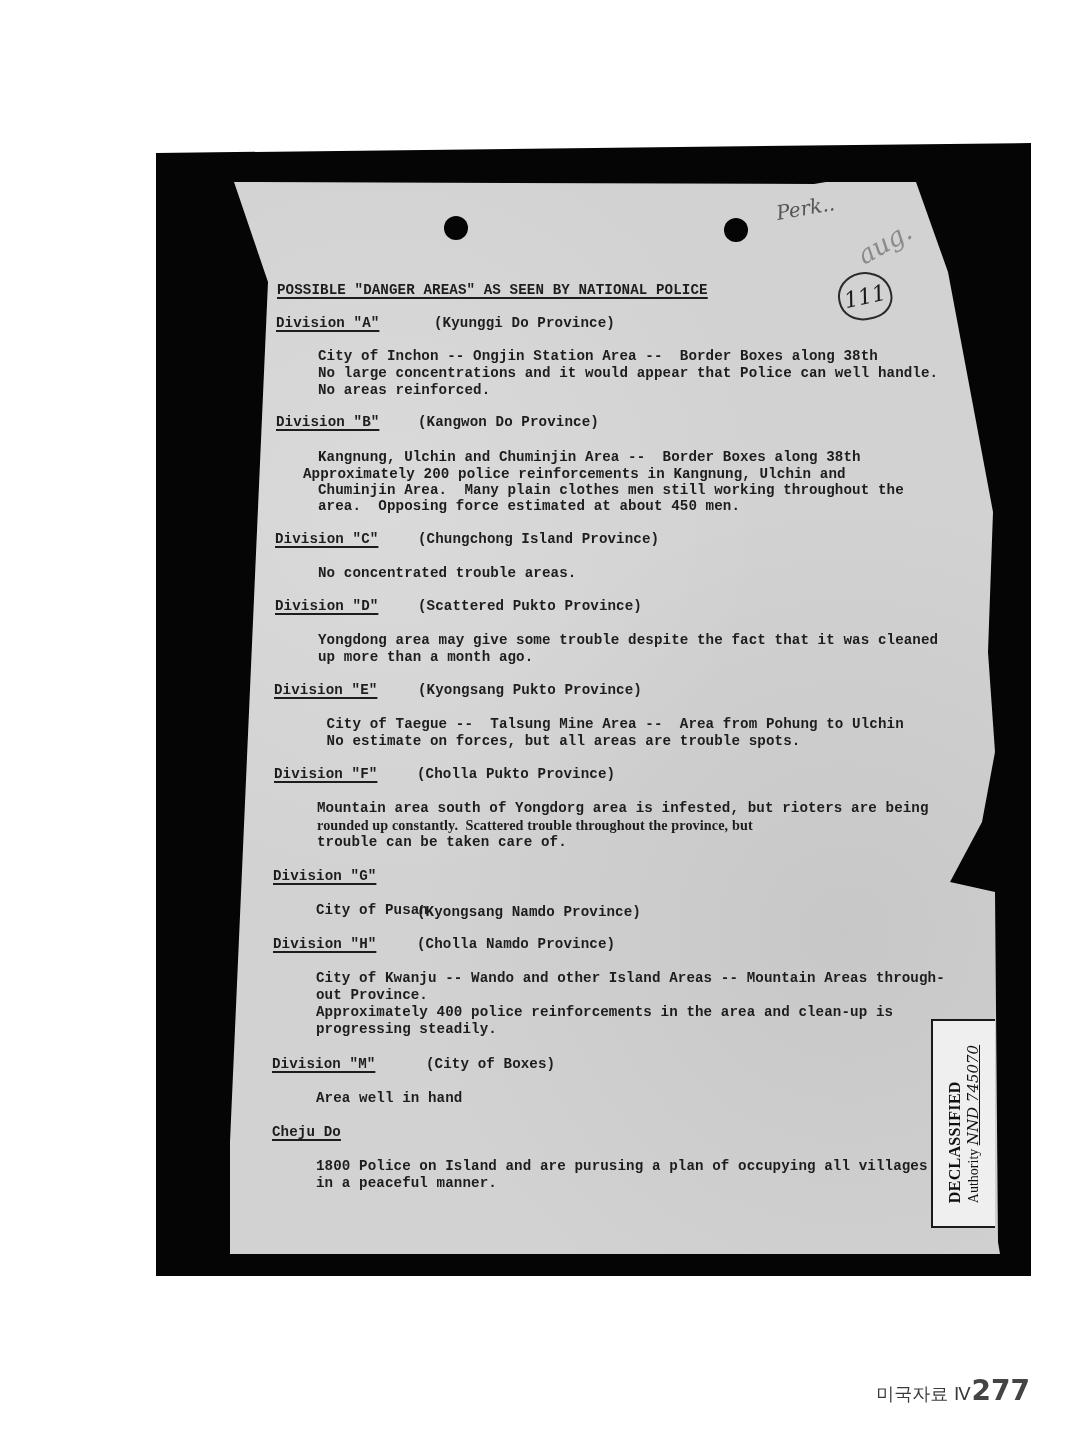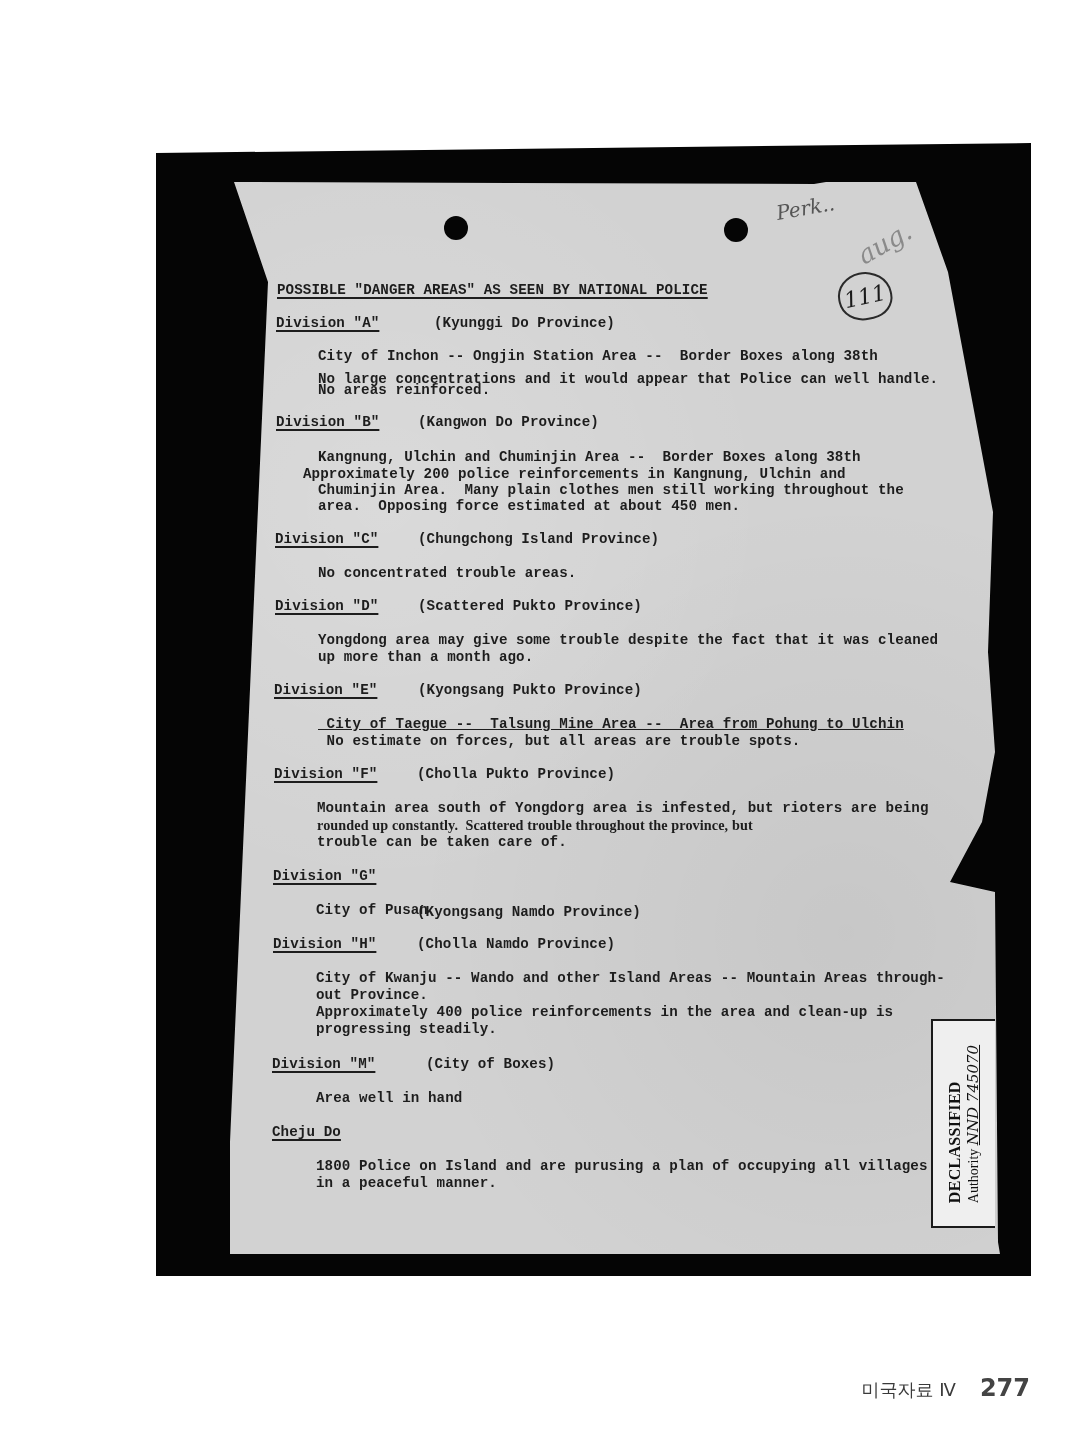--- a/index.html
+++ b/index.html
@@ -42,24 +42,24 @@
   }
   .stamp-inner {
     position:absolute; left:50%; top:50%; transform:translate(-50%,-50%) rotate(-90deg);
     white-space:nowrap; text-align:left; font-family:"Liberation Serif", serif; color:#111;
   }
   .stamp-title { font-weight:bold; font-size:16px; letter-spacing:0.3px; display:block; }
   .stamp-auth { font-size:14px; display:block; }
   .stamp-auth .num { font-family:"DejaVu Serif", serif; font-style:italic; text-decoration:underline; font-size:15px; }
   .footer {
     position:absolute; right:50px; top:1374px; font-family:"DejaVu Sans", sans-serif; color:#333;
-    display:flex; align-items:baseline; gap:24px;
+    display:flex; align-items:baseline; gap:1px;
   }
   .footer .book { font-size:18px; color:#3a3a3a; }
-  .footer .page { font-size:24px; font-weight:bold; color:#444; }
+  .footer .page { font-size:28px; font-weight:bold; color:#444; }
 </style>
 </head>
 <body>
 
 <div class="scan"></div>
 
 <div class="paper"></div>
 
 <div class="punch" style="left:444px; top:216px;"></div>
 <div class="punch" style="left:724px; top:218px;"></div>
@@ -68,42 +68,42 @@
 <div class="hand" style="left:856px; top:228px; font-size:26px; color:#8a8a8a; transform:rotate(-30deg);">aug.</div>
 <div class="circle-note">
     <span>111</span>
   </div>
 
 <div class="doc-text u" style="left:277px; top:282px;">POSSIBLE "DANGER AREAS" AS SEEN BY NATIONAL POLICE</div>
 
 <div class="doc-text u" style="left:276px; top:315px;">Division "A"</div>
 <div class="doc-text" style="left:418px; top:315px;margin-left:16px;">(Kyunggi Do Province)</div>
 <div class="doc-text" style="left:318px; top:348px;">City of Inchon -- Ongjin Station Area --  Border Boxes along 38th</div>
-<div class="doc-text" style="left:318px; top:365px;margin-top:6px;">No large concentrations and it would appear that Police can well handle.</div>
+<div class="doc-text" style="left:318px; top:365px;">No large concentrations and it would appear that Police can well handle.</div>
 <div class="doc-text" style="left:318px; top:382px;">No areas reinforced.</div>
 
 <div class="doc-text u" style="left:276px; top:414px;">Division "B"</div>
 <div class="doc-text" style="left:418px; top:414px;">(Kangwon Do Province)</div>
 <div class="doc-text" style="left:318px; top:449px;">Kangnung, Ulchin and Chuminjin Area --  Border Boxes along 38th</div>
 <div class="doc-text" style="left:303px; top:466px;">Approximately 200 police reinforcements in Kangnung, Ulchin and</div>
 <div class="doc-text" style="left:318px; top:482px;">Chuminjin Area.  Many plain clothes men still working throughout the</div>
 <div class="doc-text" style="left:318px; top:498px;">area.  Opposing force estimated at about 450 men.</div>
 
 <div class="doc-text u" style="left:275px; top:531px;">Division "C"</div>
 <div class="doc-text" style="left:418px; top:531px;">(Chungchong Island Province)</div>
 <div class="doc-text" style="left:318px; top:565px;">No concentrated trouble areas.</div>
 
 <div class="doc-text u" style="left:275px; top:598px;">Division "D"</div>
 <div class="doc-text" style="left:418px; top:598px;">(Scattered Pukto Province)</div>
 <div class="doc-text" style="left:318px; top:632px;">Yongdong area may give some trouble despite the fact that it was cleaned</div>
 <div class="doc-text" style="left:318px; top:649px;">up more than a month ago.</div>
 
 <div class="doc-text u" style="left:274px; top:682px;">Division "E"</div>
 <div class="doc-text" style="left:418px; top:682px;">(Kyongsang Pukto Province)</div>
-<div class="doc-text" style="left:318px; top:716px;text-decoration:underline;"> City of Taegue --  Talsung Mine Area --  Area from Pohung to Ulchin</div>
+<div class="doc-text" style="left:318px; top:716px;"> City of Taegue --  Talsung Mine Area --  Area from Pohung to Ulchin</div>
 <div class="doc-text" style="left:318px; top:733px;"> No estimate on forces, but all areas are trouble spots.</div>
 
 <div class="doc-text u" style="left:274px; top:766px;">Division "F"</div>
 <div class="doc-text" style="left:417px; top:766px;">(Cholla Pukto Province)</div>
 <div class="doc-text" style="left:317px; top:800px;">Mountain area south of Yongdorg area is infested, but rioters are being</div>
 <div class="doc-text" style="left:317px; top:817px;font-family:Liberation Serif, serif;">rounded up constantly.  Scattered trouble throughout the province, but</div>
 <div class="doc-text" style="left:317px; top:834px;text-align:right;">trouble can be taken care of.</div>
 
 <div class="doc-text u" style="left:273px; top:868px;">Division "G"</div>
 <div class="doc-text" style="left:417px; top:904px;">(Kyongsang Namdo Province)</div>

